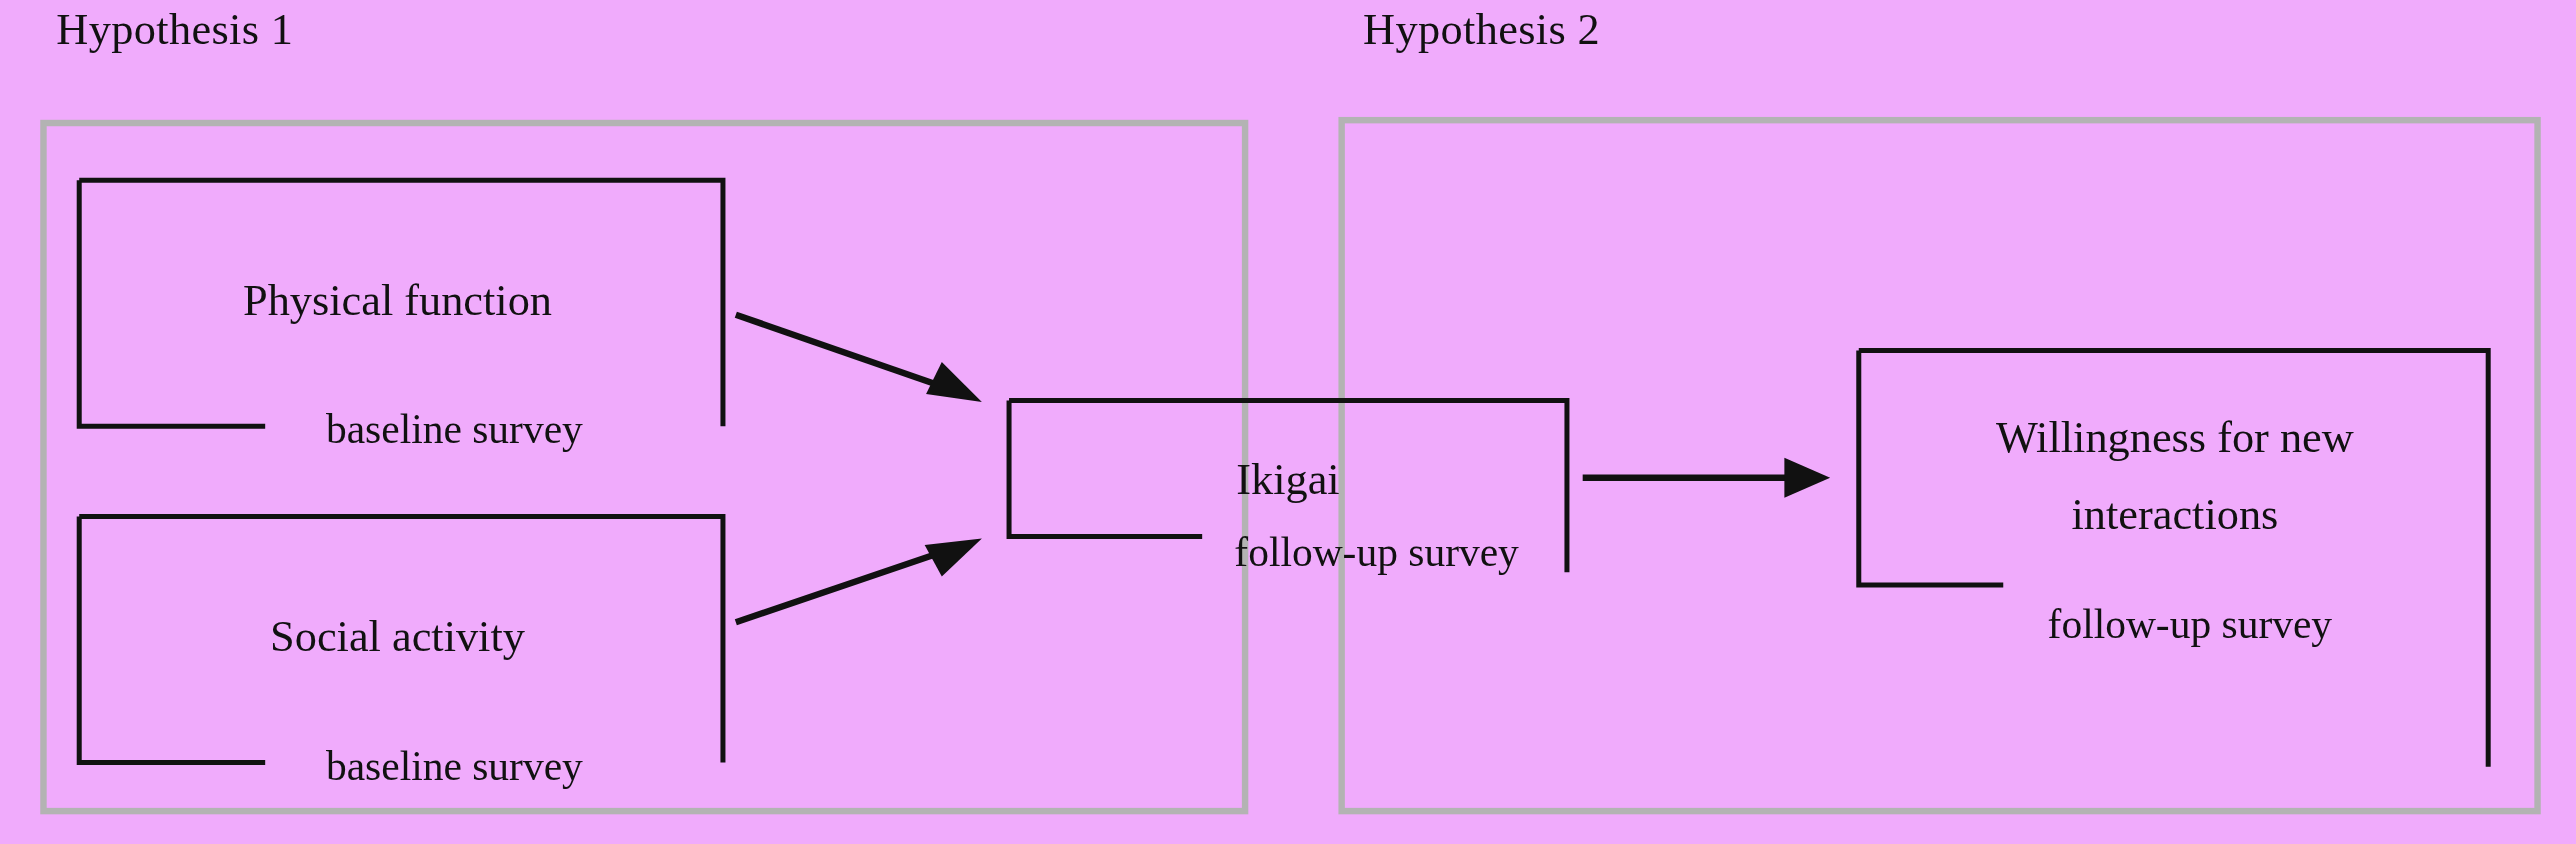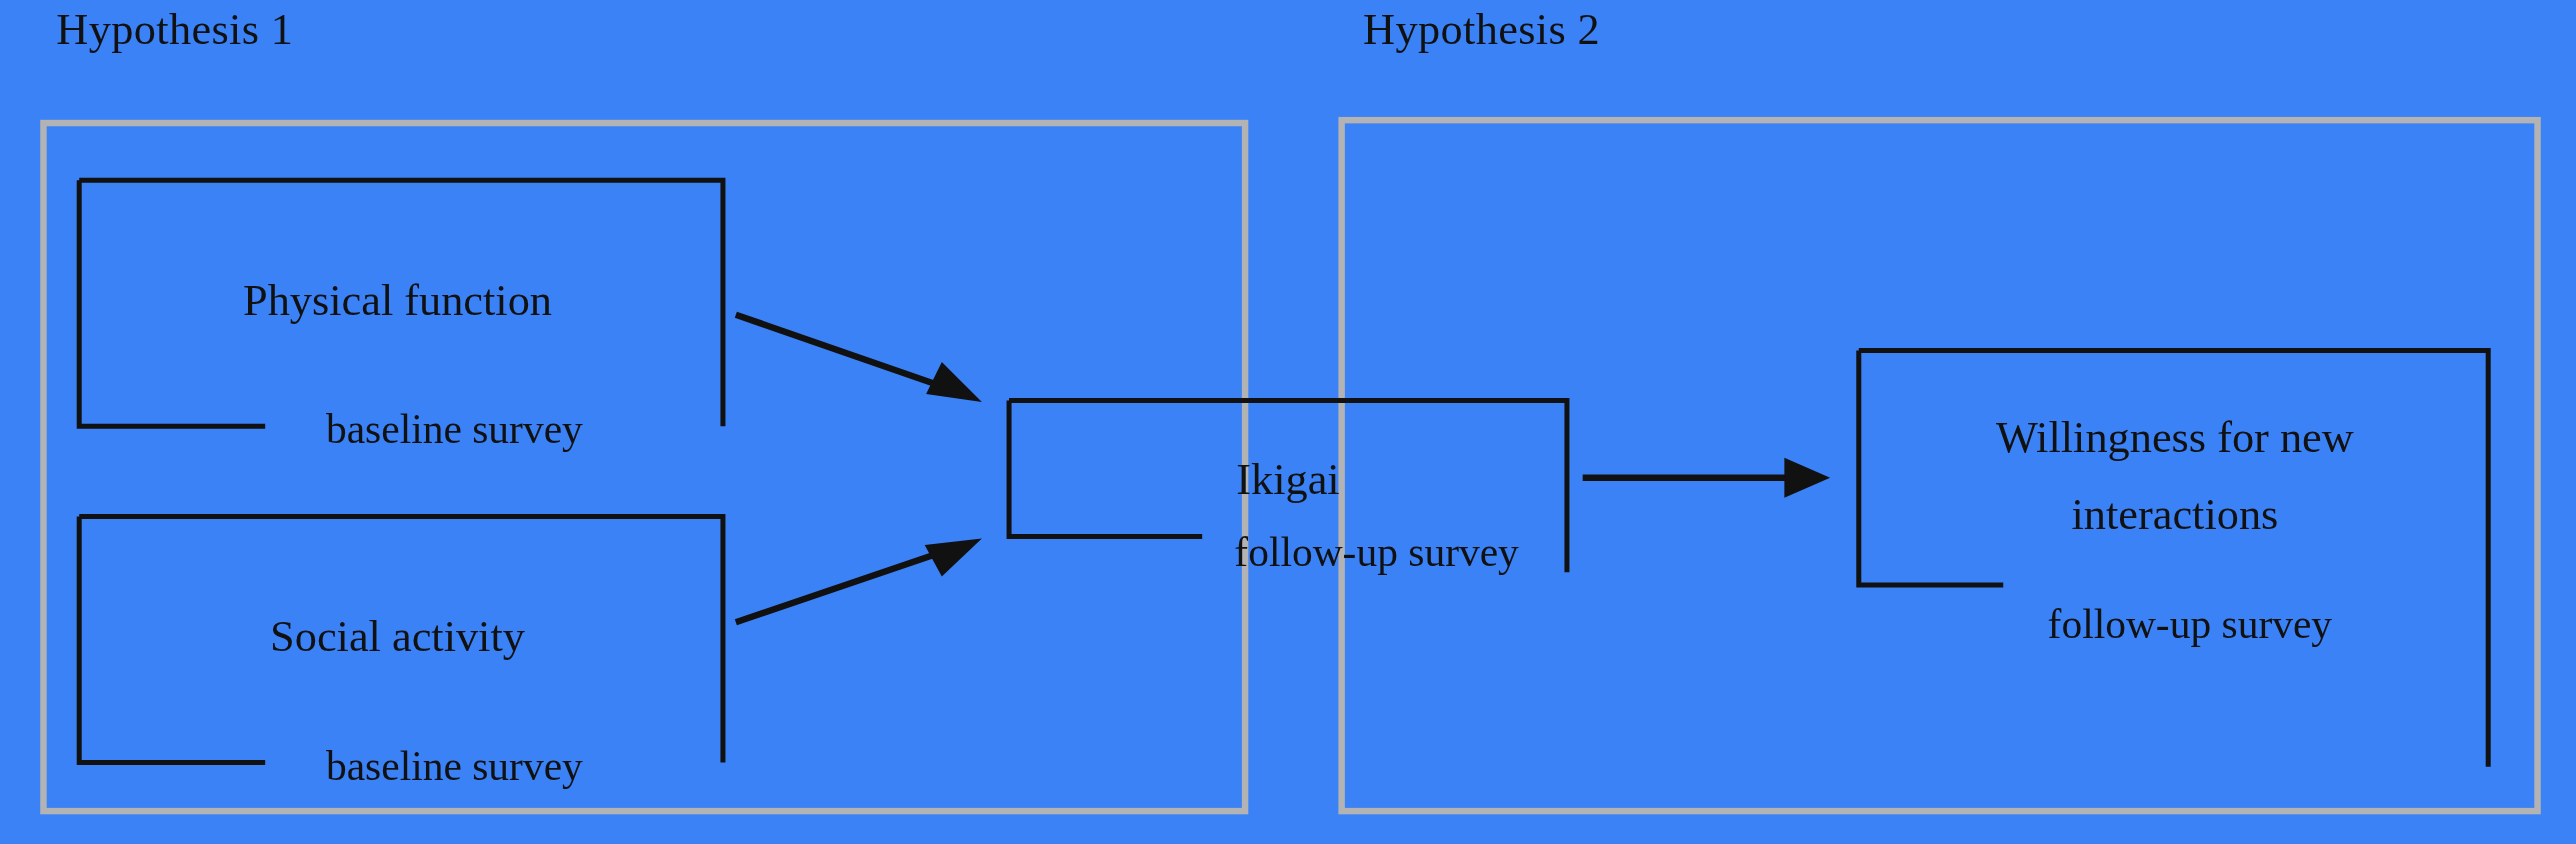--- a/index.html
+++ b/index.html
@@ -5,21 +5,21 @@
 <style>
   html, body {
     margin: 0;
     padding: 0;
     background: #ffffff;
   }
   #page {
     position: relative;
     width: 2576px;
     height: 844px;
-    background: #3b82f6;
+    background: #f0abfc;
     overflow: hidden;
     font-family: "Liberation Serif", "DejaVu Serif", serif;
   }
   #diagram-svg {
     position: absolute;
     left: 0;
     top: 0;
     width: 2576px;
     height: 844px;
   }

